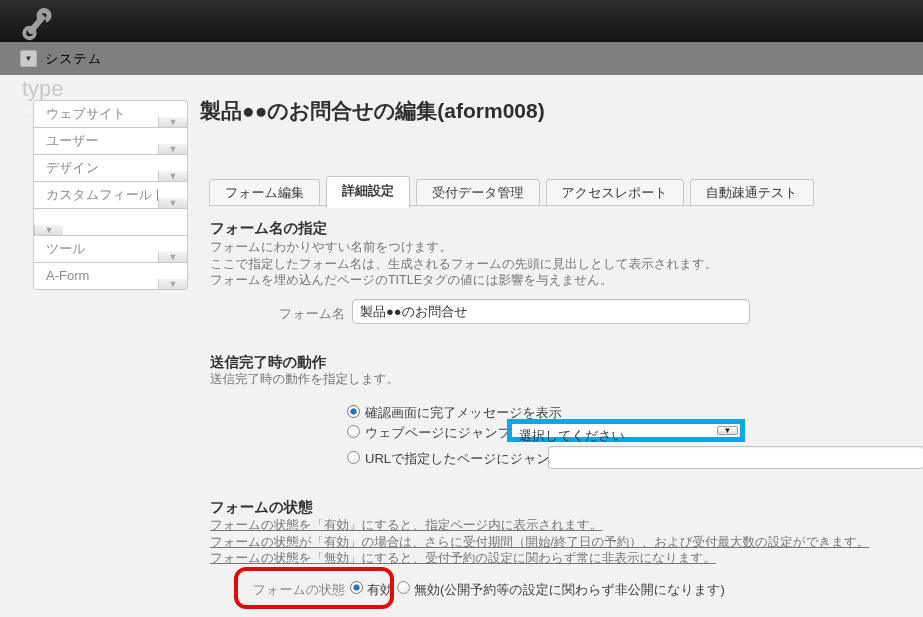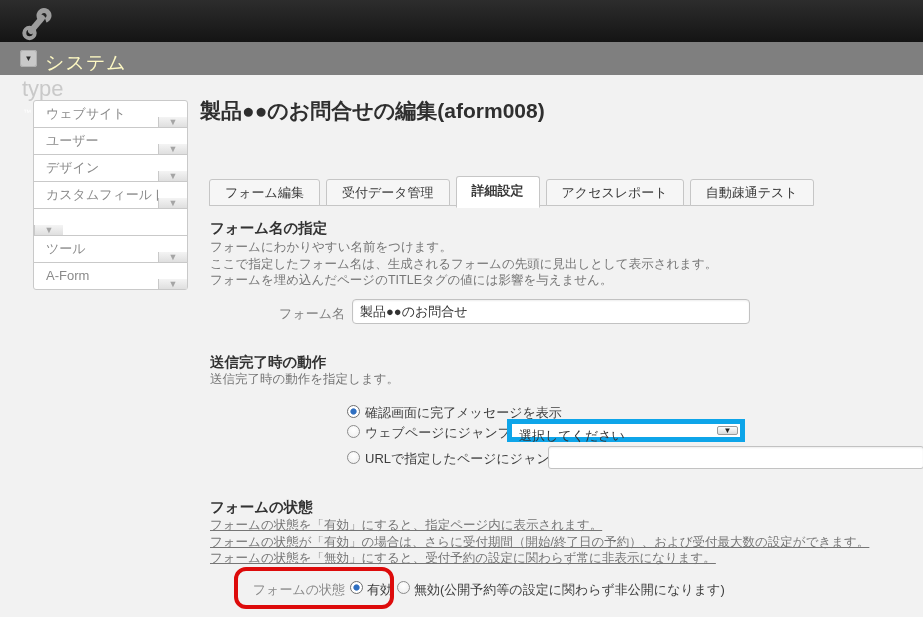--- a/index.html
+++ b/index.html
@@ -15,21 +15,21 @@
   .logo{position:absolute;left:22px;top:4px;display:flex;align-items:flex-start;cursor:pointer;flex-direction:column;}
   .logo svg{margin-top:3px;margin-right:4px;}
   .logo .bold{font-size:22px;font-weight:bold;color:#ffffff;letter-spacing:0.5px;line-height:32px;}
   .logo .light{font-size:22px;font-weight:normal;color:#c9c9c9;line-height:32px;}
   .logo .tm{font-size:8px;color:#ffffff;margin-top:3px;margin-left:1px;}
   
   .systembar{position:absolute;left:0;top:42px;width:923px;height:33px;background:var(--systembar-bg,#7f7f7f);}
   .sys-toggle{position:absolute;left:20px;top:8px;width:17px;height:17px;background:#c9c9c9;
     border-radius:3px;display:flex;align-items:center;justify-content:center;
     font-size:8px;color:#2e2e2e;cursor:pointer;box-shadow:inset 0 0 0 1px #b0b0b0;}
-  .sys-title{position:absolute;left:45px;top:8px;color:#fef9c3;font-size:19px;letter-spacing:1px;}
+  .sys-title{position:absolute;left:45px;top:8px;color:#000000;font-size:13px;letter-spacing:1px;}
   
   .sidebar{position:absolute;left:33px;top:100px;width:155px;}
   .side-item{display:flex;height:28px;background:#ffffff;border:1px solid #c9c9c9;
     margin-top:-1px;align-items:flex-end;box-sizing:border-box;cursor:pointer;}
   .side-item:first-child{margin-top:0;border-radius:3px 3px 0 0;}
   .side-item:last-child{border-radius:0 0 3px 3px;}
   .side-label{flex:1;font-size:13px;color:#8a8a8a;line-height:26px;padding-left:12px;
     white-space:nowrap;overflow:hidden;}
   .side-arrow{width:28px;border-left:1px solid #c9c9c9;background:linear-gradient(#f4f4f4,#dfdfdf);
     color:#a5a5a5;font-size:9px;display:flex;align-items:center;justify-content:center;}
@@ -129,22 +129,22 @@
   <div class="side-item">
     <span class="side-label">A-Form</span>
     <span class="side-arrow">▼</span>
   </div>
 </div>
 
 <div class="page-title">製品●●のお問合せの編集(aform008)</div>
 
 <div class="tabs">
   <div class="tab">フォーム編集</div>
+  <div class="tab active">詳細設定</div>
   <div class="tab">受付データ管理</div>
-  <div class="tab active">詳細設定</div>
   <div class="tab">アクセスレポート</div>
   <div class="tab">自動疎通テスト</div>
 </div>
 
 <div class="sec-h h-sec1">フォーム名の指定</div>
 <div class="desc d-sec1">
   <div>フォームにわかりやすい名前をつけます。</div>
   <div>ここで指定したフォーム名は、生成されるフォームの先頭に見出しとして表示されます。</div>
   <div>フォームを埋め込んだページのTITLEタグの値には影響を与えません。</div>
 </div>

